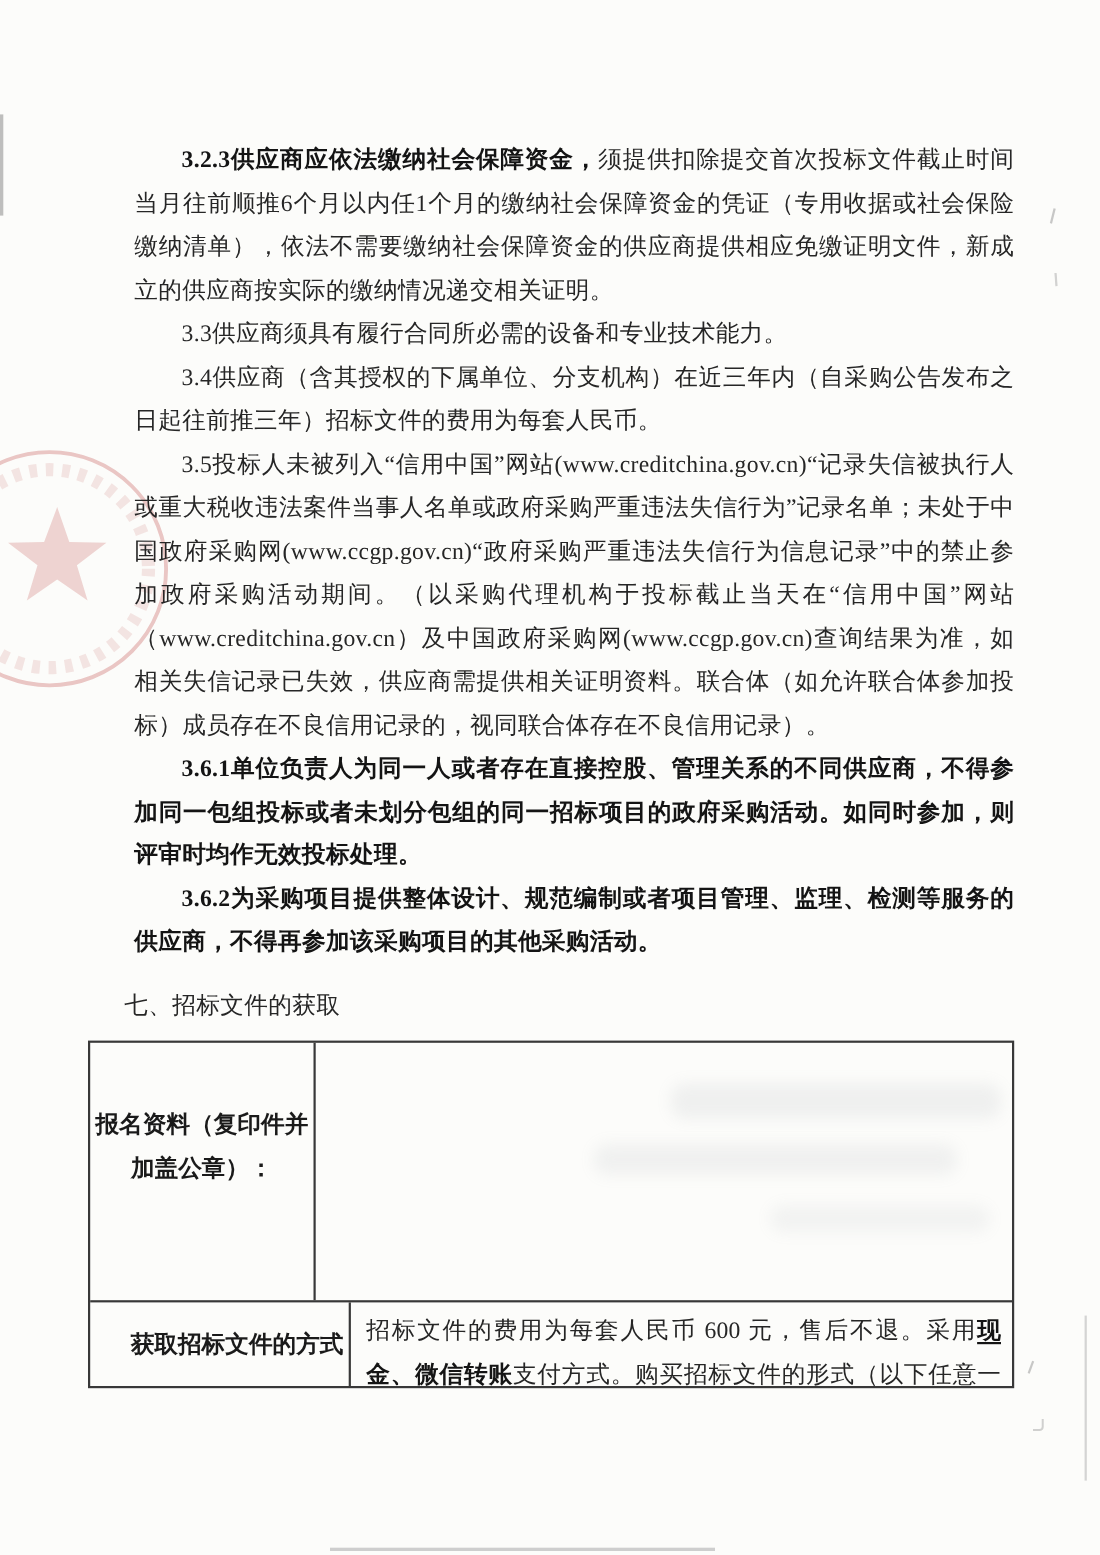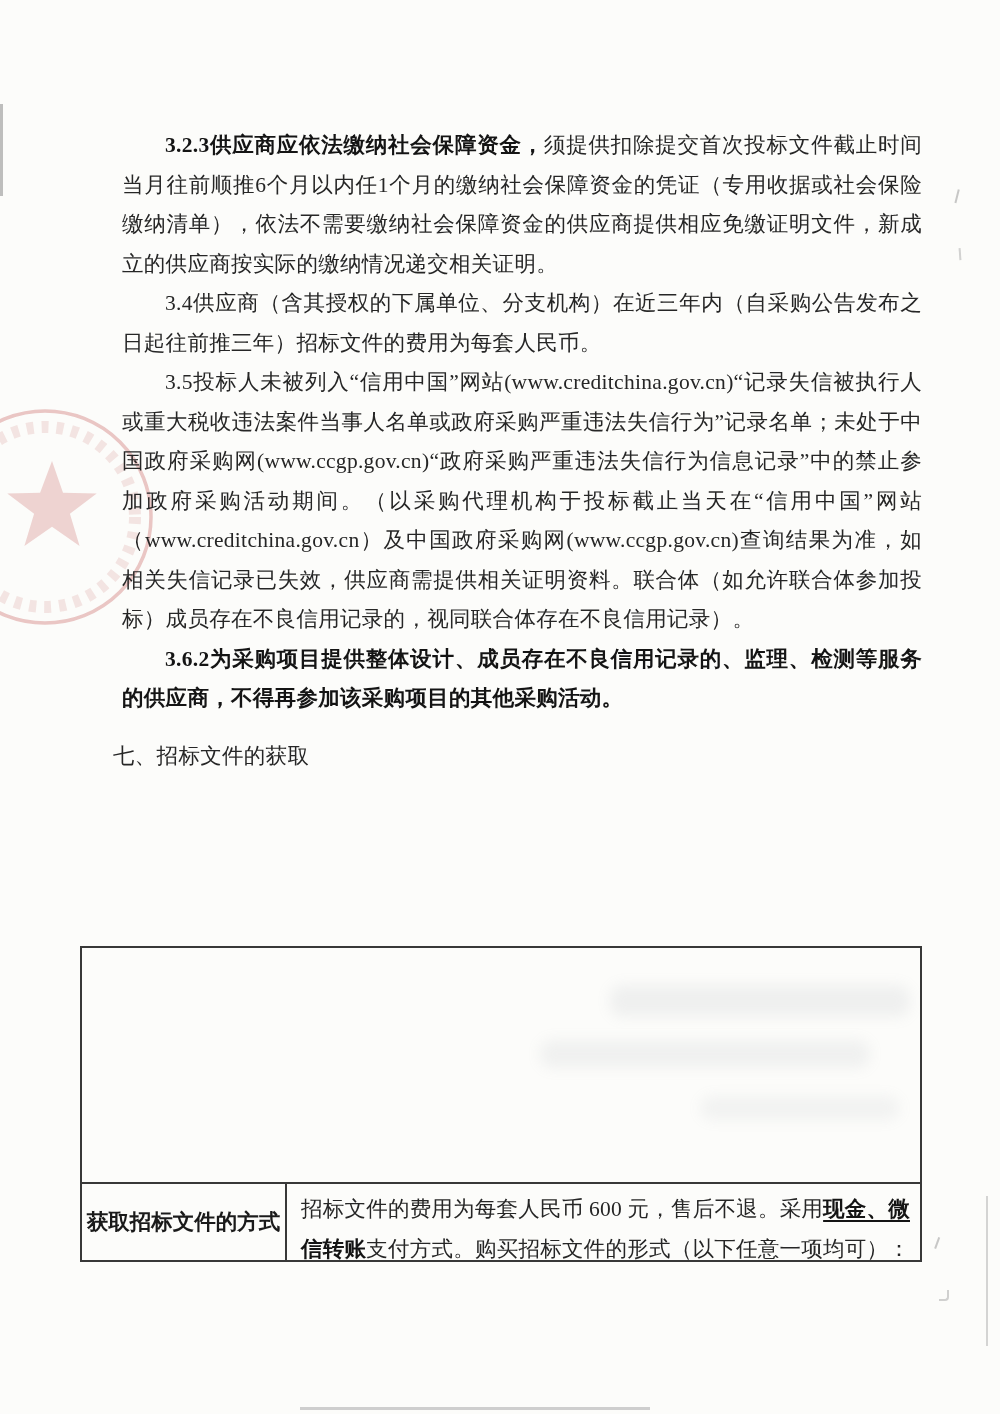--- a/index.html
+++ b/index.html
@@ -15,21 +15,21 @@
     text-align:justify;text-indent:43px;color:#262626;
   }
   .doc-par .b{font-weight:bold;color:#141414;}
   .doc-par.heading{text-indent:0;margin-left:-9px;margin-top:18px;}
   
   .doc-table{
     position:absolute;left:80px;top:946px;width:842px;
     border:2px solid #383838;box-sizing:border-box;background:transparent;
   }
   .t-row{display:flex;box-sizing:border-box;}
-  .t-row + .t-row{border-top:2px solid #383838;}
+  .t-row + .t-row{border-top:2px solid #383838;padding-left:32px;}
   .t-row.r1{height:234px;}
   .t-row.r2{height:78px;}
   .t-head{
     flex:0 0 205px;width:205px;border-right:2px solid #383838;box-sizing:border-box;
     display:flex;align-items:center;justify-content:center;
     font-weight:bold;font-size:21.5px;line-height:40px;text-align:center;
     color:#1a1a1a;padding:0 2px;
   }
   .t-row.r1 .t-head{padding-bottom:46px;}
   .t-body{flex:1;padding:6px 10px 2px 14px;overflow:hidden;box-sizing:border-box;}
@@ -61,28 +61,31 @@
 <div class="page">
 
   <svg class="stamp" viewBox="0 0 242 242" width="242" height="242">
     <circle cx="121" cy="121" r="106" fill="none" stroke="#d8908e" stroke-width="3.5" opacity="0.5"></circle>
     <circle cx="121" cy="121" r="90" fill="none" stroke="#d8908e" stroke-width="12" stroke-dasharray="7 8" opacity="0.22"></circle>
     <polygon points="128,65 139,96.8 172.7,97.5 145.9,117.8 155.6,150 128,130.8 100.4,150 110.1,117.8 83.3,97.5 116.1,96.8" fill="#d8908e" opacity="0.38"></polygon>
   </svg>
 
   <div class="doc-body" id="paragraphs-root">
       <p class="doc-par"><span class="b">3.2.3供应商应依法缴纳社会保障资金，</span><span>须提供扣除提交首次投标文件截止时间当月往前顺推6个月以内任1个月的缴纳社会保障资金的凭证（专用收据或社会保险缴纳清单），依法不需要缴纳社会保障资金的供应商提供相应免缴证明文件，新成立的供应商按实际的缴纳情况递交相关证明。</span></p>
+      <p class="doc-par"><span>3.3供应商须具有履行合同所必需的设备和专业技术能力。</span></p>
       <p class="doc-par"><span>3.4供应商（含其授权的下属单位、分支机构）在近三年内（自采购公告发布之日起往前推三年）招标文件的费用为每套人民币。</span></p>
       <p class="doc-par"><span>3.5投标人未被列入“信用中国”网站(www.creditchina.gov.cn)“记录失信被执行人或重大税收违法案件当事人名单或政府采购严重违法失信行为”记录名单；未处于中国政府采购网(www.ccgp.gov.cn)“政府采购严重违法失信行为信息记录”中的禁止参加政府采购活动期间。（以采购代理机构于投标截止当天在“信用中国”网站（www.creditchina.gov.cn）及中国政府采购网(www.ccgp.gov.cn)查询结果为准，如相关失信记录已失效，供应商需提供相关证明资料。联合体（如允许联合体参加投标）成员存在不良信用记录的，视同联合体存在不良信用记录）。</span></p>
-      <p class="doc-par"><span class="b">3.6.2为采购项目提供整体设计、成员存在不良信用记录的、监理、检测等服务的供应商，不得再参加该采购项目的其他采购活动。</span></p>
+      <p class="doc-par"><span class="b">3.6.1单位负责人为同一人或者存在直接控股、管理关系的不同供应商，不得参加同一包组投标或者未划分包组的同一招标项目的政府采购活动。如同时参加，则评审时均作无效投标处理。</span></p>
+      <p class="doc-par"><span class="b">3.6.2为采购项目提供整体设计、规范编制或者项目管理、监理、检测等服务的供应商，不得再参加该采购项目的其他采购活动。</span></p>
       <p class="doc-par heading"><span>七、招标文件的获取</span></p>
     </div>
 
   <div class="doc-table" id="table-root">
       <div class="t-row r1">
+        <div class="t-head">报名资料（复印件并加盖公章）：</div>
       </div>
       <div class="t-row r2">
         <div class="t-head">获取招标文件的方式</div>
         <div class="t-body">
           <p class="cell-par"><span>招标文件的费用为每套人民币 600 元，售后不退。采用</span><span class="b u">现金、微信转账</span><span>支付方式。购买招标文件的形式（以下任意一项均可）：（1）现场</span></p>
         </div>
       </div>
     </div>
 
   <div class="art art-line-left"></div>

